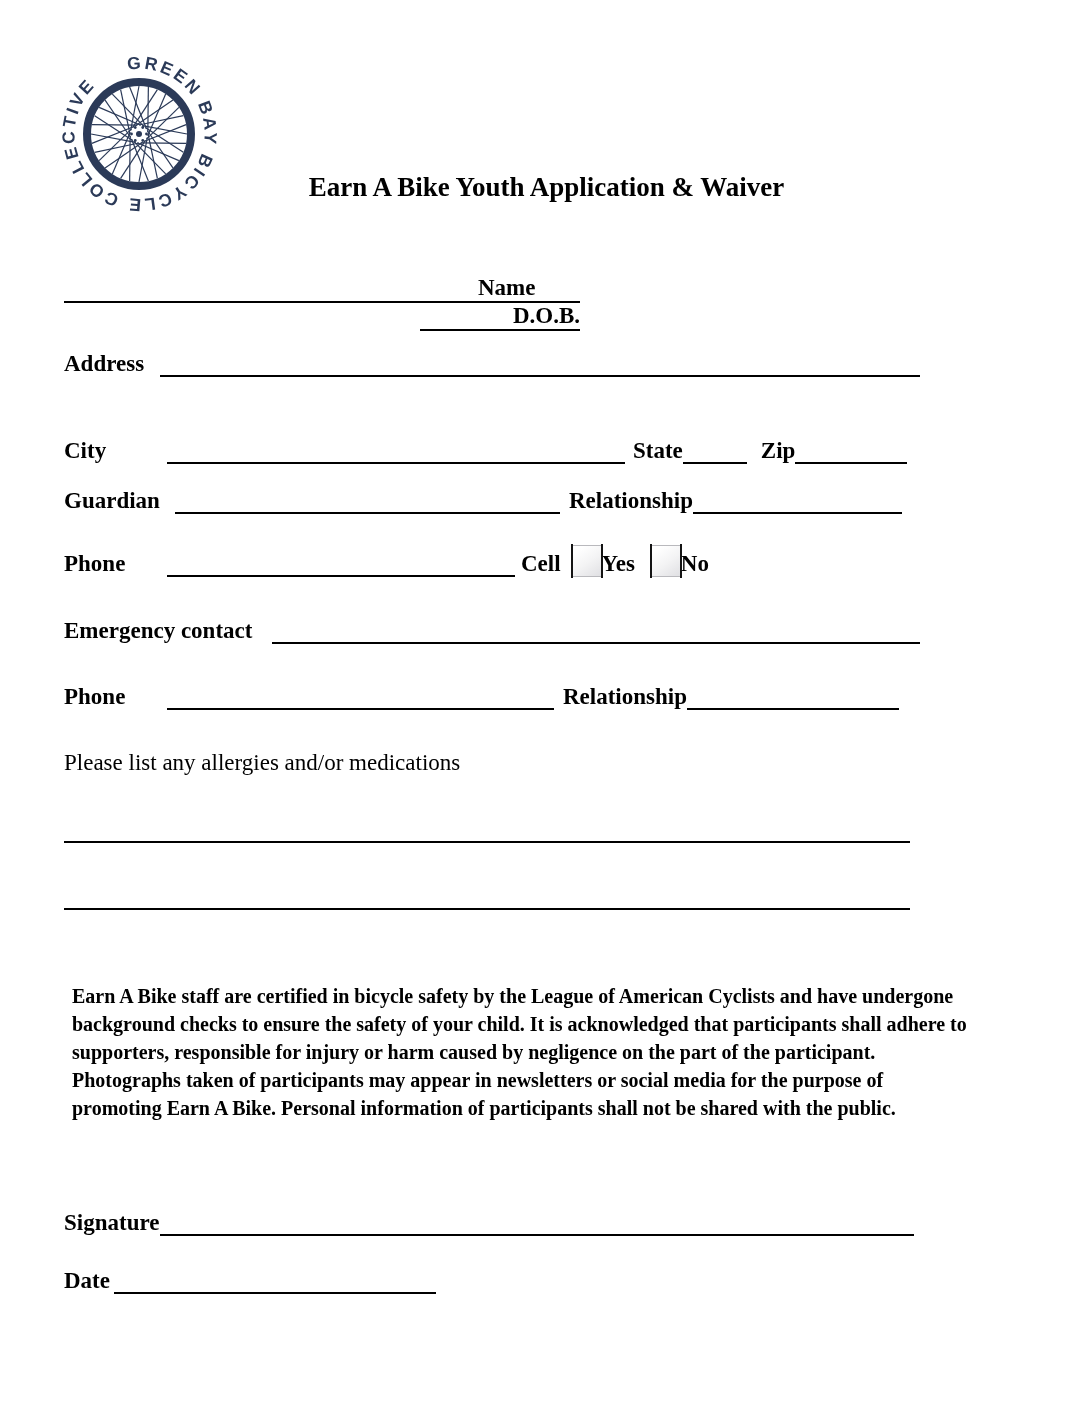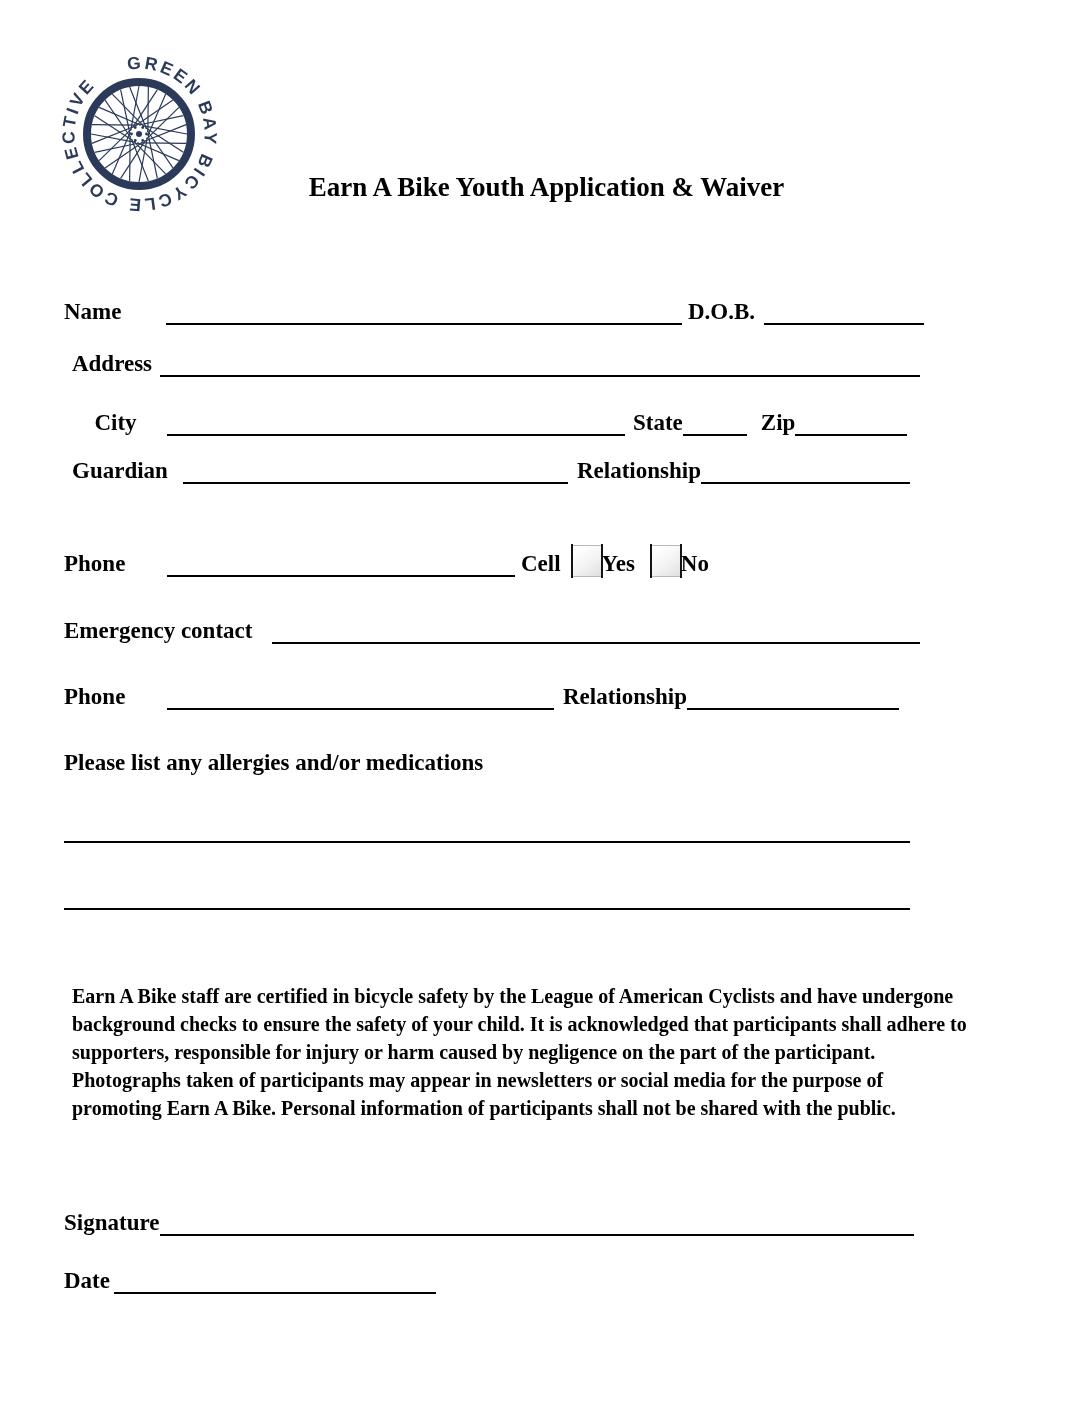--- a/index.html
+++ b/index.html
@@ -23,32 +23,32 @@
     position:absolute;left:64px;
     display:flex;align-items:flex-end;
     height:36px;font-size:23px;font-weight:bold;white-space:nowrap;
   }
   .lbl{flex:0 0 auto;line-height:26px;}
   .ln{
     flex:0 0 auto;height:0;
     border-bottom:2px solid #000;
     align-self:flex-end;
   }
-  .r-name{top:289px;}
-  .r-address{top:341px;text-align:center;}
-  .r-city{top:400px;text-align:center;}
-  .r-guardian{top:448px;margin-left:8px;}
+  .r-name{top:275px;flex-direction:column;}
+  .r-address{top:341px;}
+  .r-city{top:428px;}
+  .r-guardian{top:478px;}
   .r-phone{top:541px;}
   .r-emergency{top:608px;}
   .r-phone2{top:674px;}
   .r-signature{top:1200px;}
   .r-date{top:1258px;}
   .allergies-heading{
     position:absolute;left:64px;top:750px;
-    font-size:23px;font-weight:bold;white-space:nowrap;
+    font-size:23px;font-weight:normal;white-space:nowrap;
   }
   .blank-line{
     position:absolute;left:64px;width:846px;height:0;
     border-bottom:2px solid #000;
   }
   .bl-1{top:841px;}
   .bl-2{top:908px;}
   
   .cbx{
     position:relative;flex:0 0 auto;

